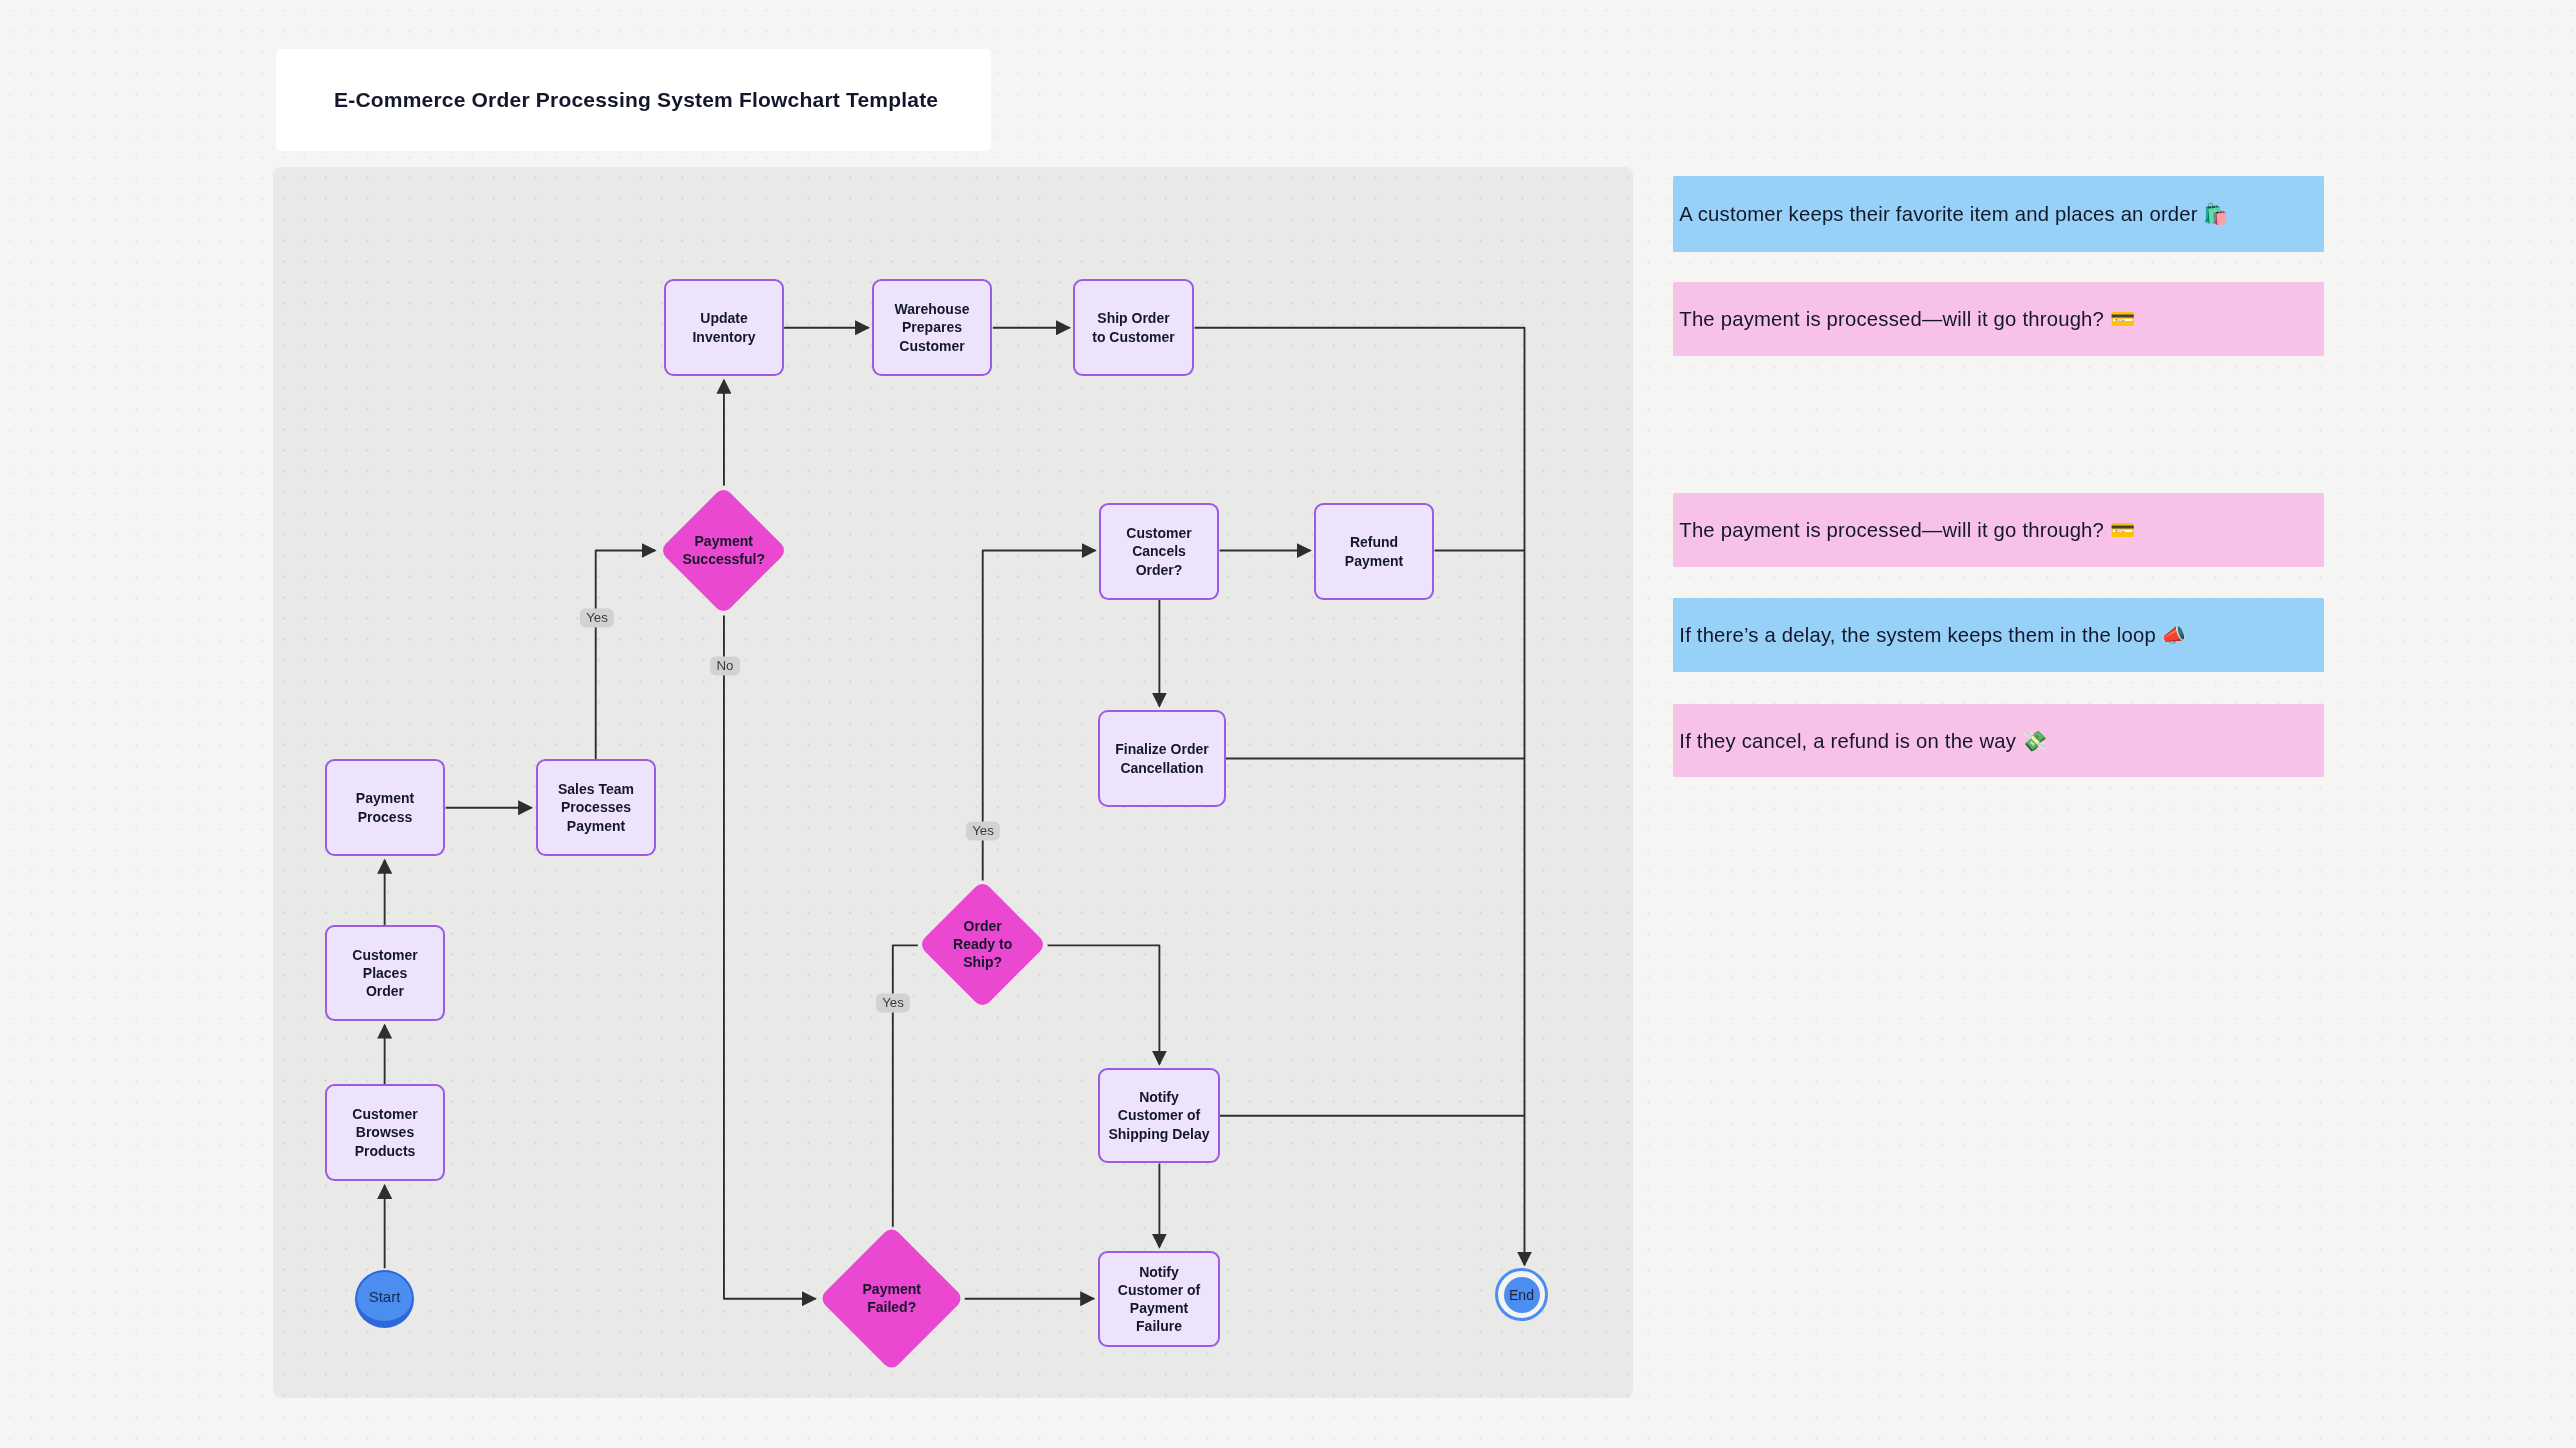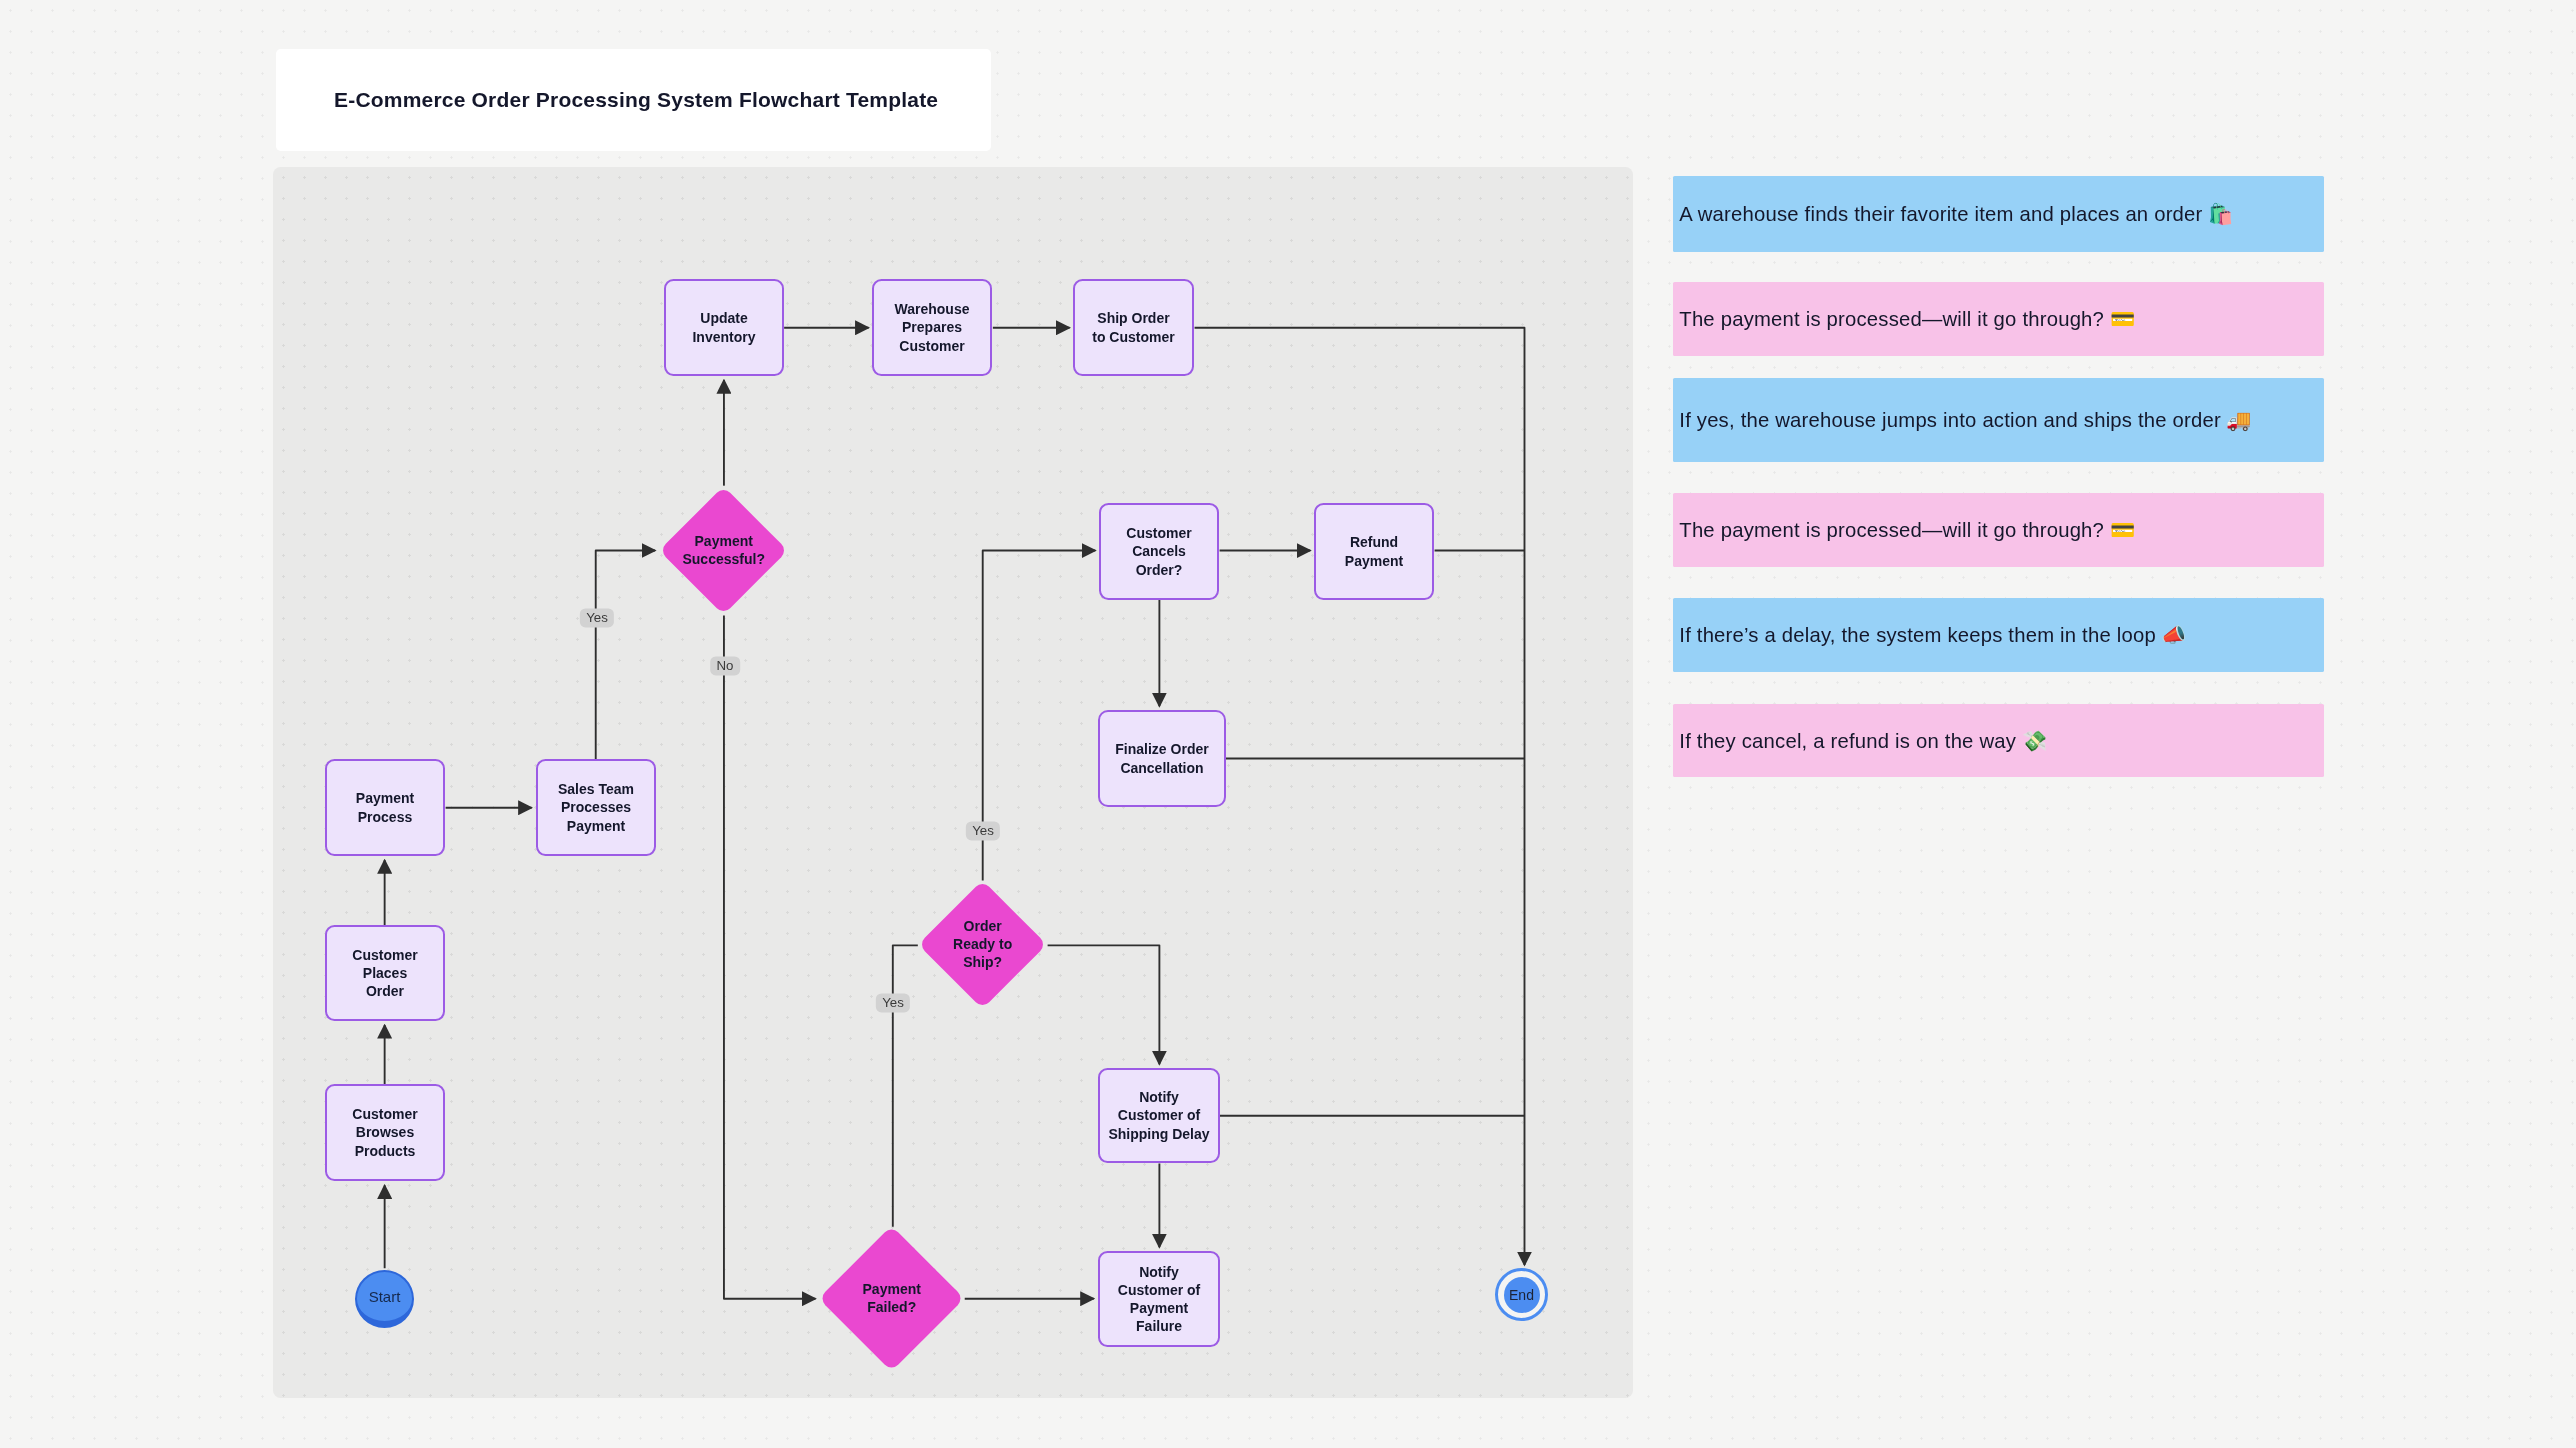--- a/index.html
+++ b/index.html
@@ -196,28 +196,25 @@
     <div class="node terminal-end-outer" style="left: 1495px; top: 1268px; width: 53px; height: 53px;">
       <div class="terminal-end-inner">
         <span class="lbl">End</span>
       </div>
     </div>
     <div class="edge-badge" style="left: 597px; top: 600px;">Yes</div>
     <div class="edge-badge" style="left: 725px; top: 648px;">No</div>
     <div class="edge-badge" style="left: 983px; top: 813px;">Yes</div>
     <div class="edge-badge" style="left: 893px; top: 985px;">Yes</div>
     <div class="note note-blue" style="top: 176px; height: 76px;">
-      <span>A warehouse finds their favorite item and places an order 🛍️</span>
+      <span>A customer keeps their favorite item and places an order 🛍️</span>
     </div>
     <div class="note note-pink" style="top: 282px; height: 74px;">
       <span>The payment is processed—will it go through? 💳</span>
     </div>
-    <div class="note note-blue" style="top: 378px; height: 84px;">
-      <span>If yes, the warehouse jumps into action and ships the order 🚚</span>
-    </div>
     <div class="note note-pink" style="top: 493px; height: 74px;">
       <span>The payment is processed—will it go through? 💳</span>
     </div>
     <div class="note note-blue" style="top: 598px; height: 74px;">
       <span>If there’s a delay, the system keeps them in the loop 📣</span>
     </div>
     <div class="note note-pink" style="top: 704px; height: 73px;">
       <span>If they cancel, a refund is on the way 💸</span>
     </div>
   </div>

